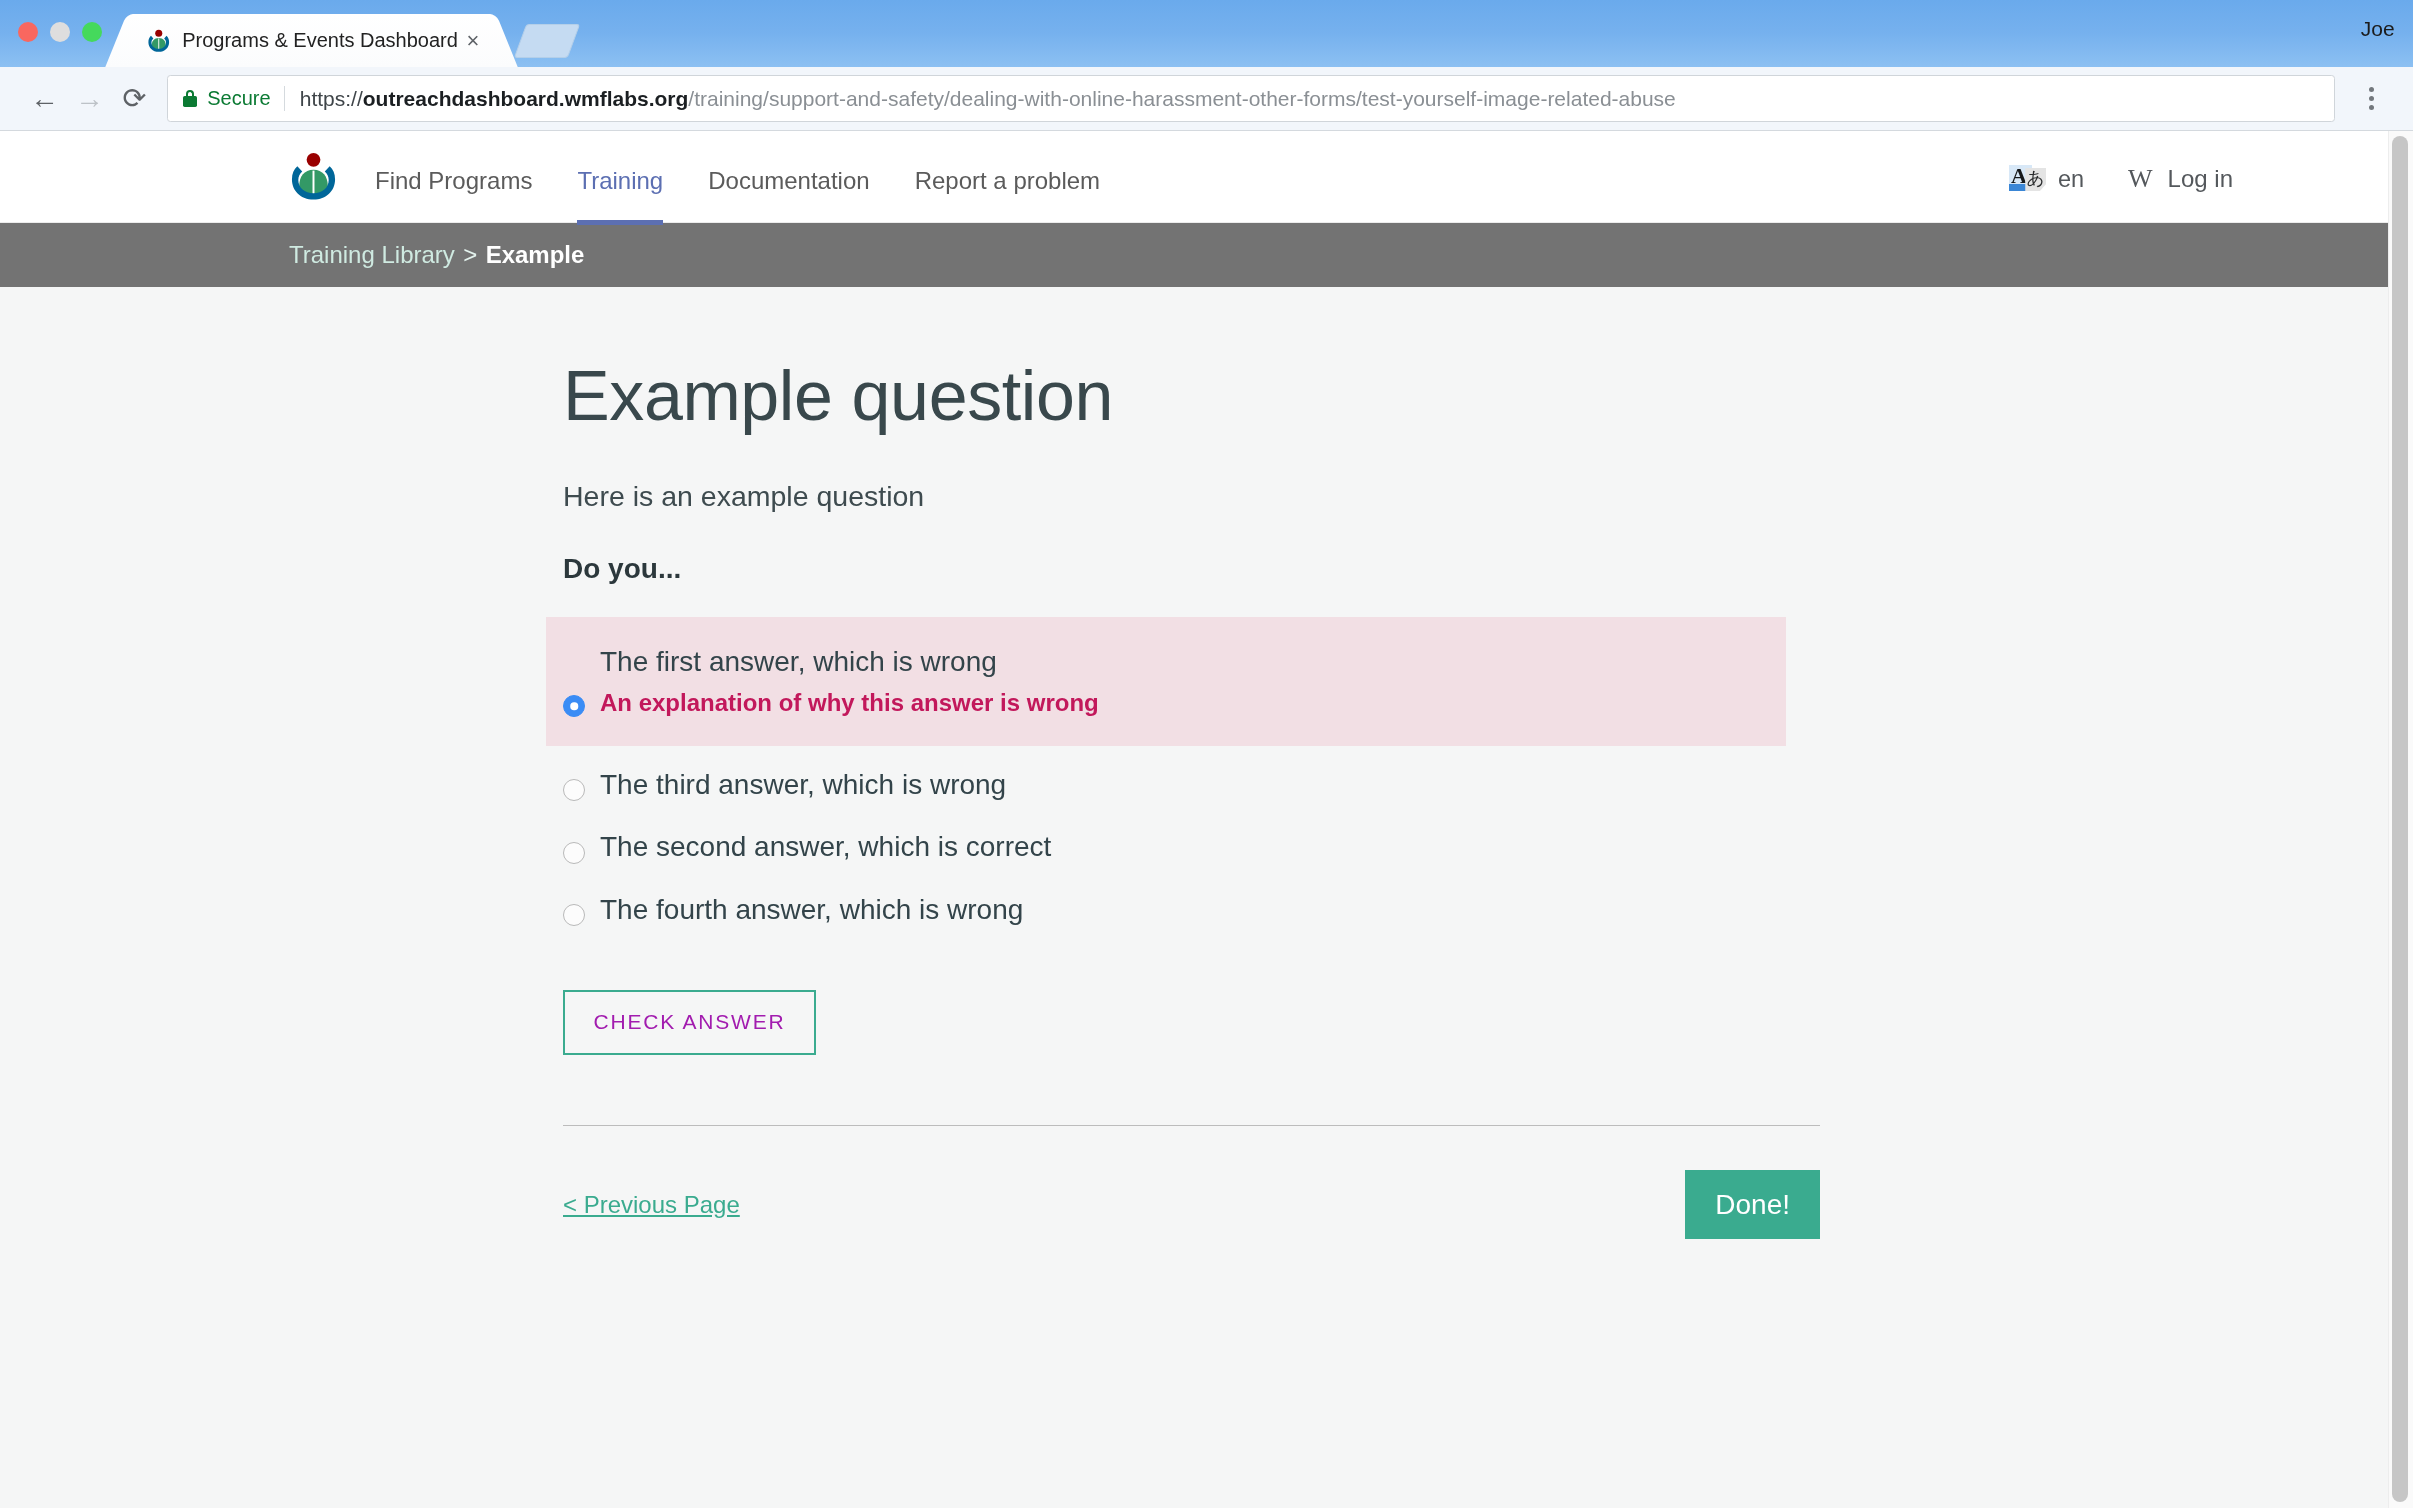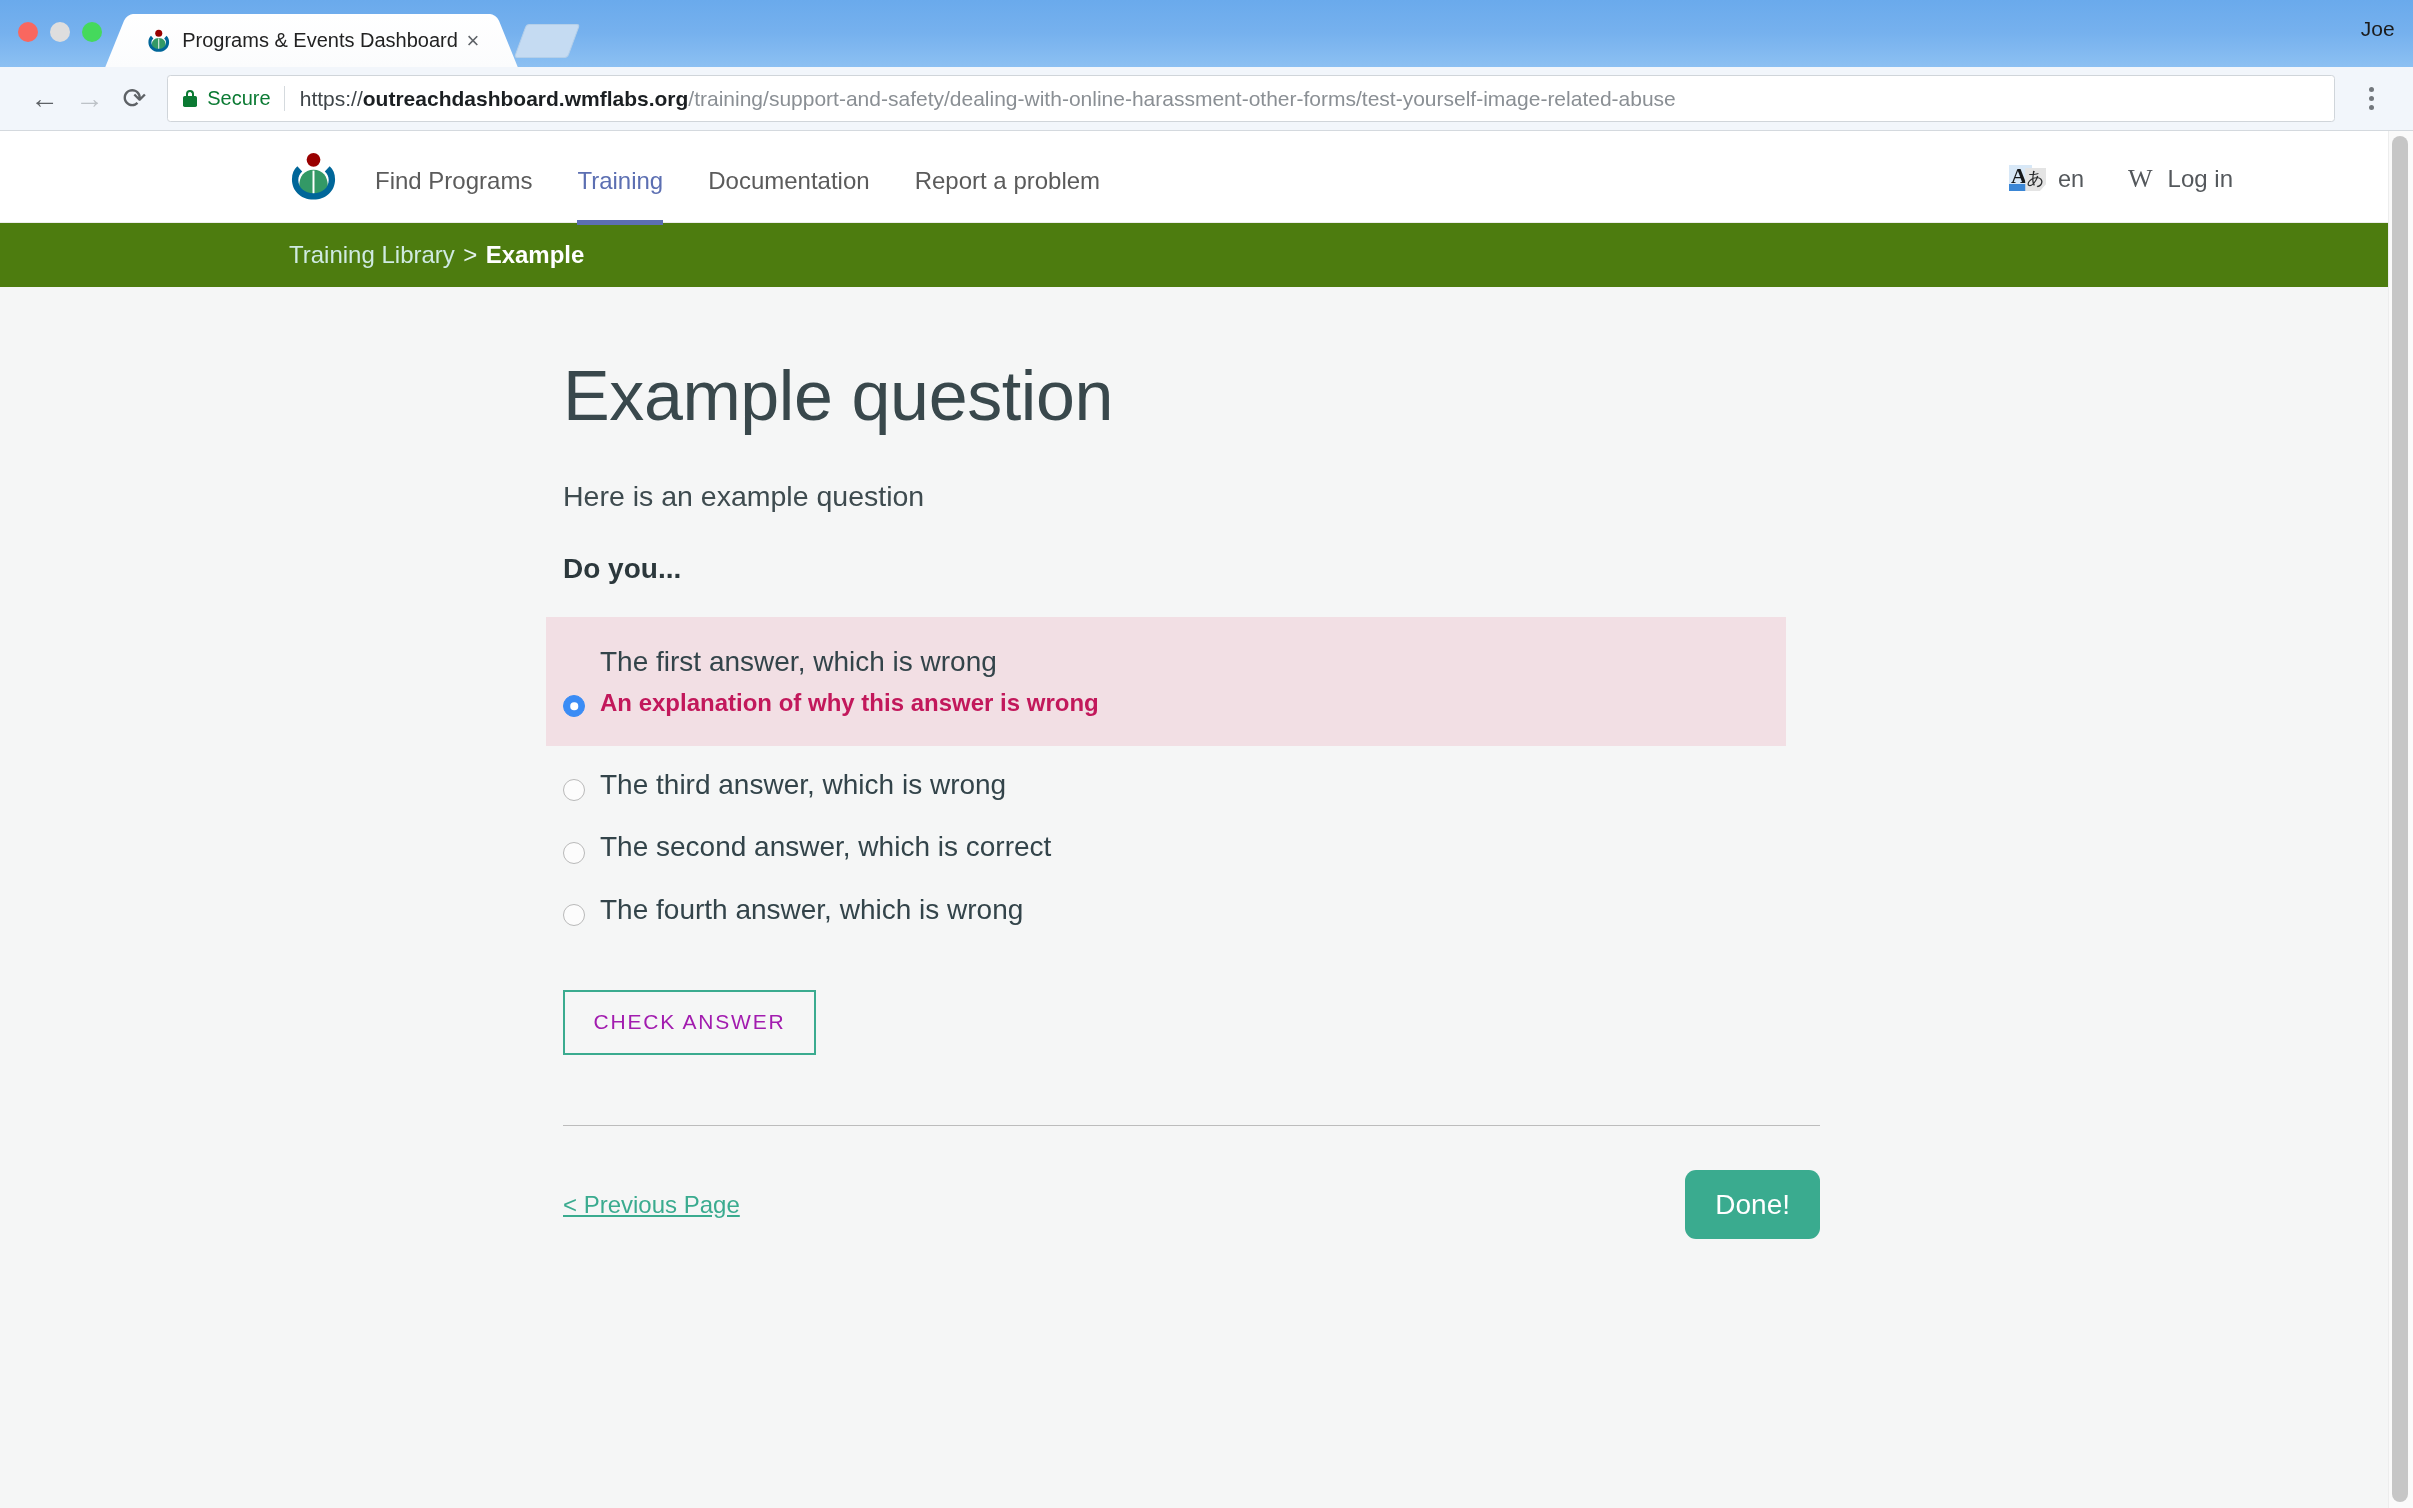--- a/index.html
+++ b/index.html
@@ -175,21 +175,21 @@
   }
   .lang-code { font-size: 23.5px; color: #54585c; margin-right: 44px; }
   .w-icon {
     font-family: "Liberation Serif", serif;
     font-size: 26px; color: #54585c; margin-right: 15px; line-height: 1;
   }
   .login-link { font-size: 24px; color: #54585c; cursor: pointer; }
 
   
   .breadcrumb-bar {
-    height: 64px; background: #4d7c0f;
+    height: 64px; background: #737373;
     display: flex; align-items: center;
     padding-left: 289px;
   }
   .crumb-lib { font-size: 24px; color: #cfeae1; cursor: pointer; }
   .crumb-sep { font-size: 24px; color: #e4f3ee; margin: 0 8.4px; }
   .crumb-cur { font-size: 24px; color: #ffffff; font-weight: 700; }
 
   
   .content {
     padding: 74px 0 0 563px;
@@ -268,21 +268,21 @@
     width: 1257px; margin-top: 44px;
     display: flex; align-items: center; justify-content: space-between;
   }
   .prev-link {
     font-size: 24px; color: #3aab8f;
     text-decoration: underline; cursor: pointer;
   }
   .done-btn {
     background: #3aab8f; color: #ffffff;
     font-size: 28px;
-    border: none; border-radius: 11px;
+    border: none; border-radius: 0;
     padding: 18.4px 30px;
     font-family: "Liberation Sans", sans-serif;
     cursor: pointer;
   }
 
   
   .scrollbar-track {
     position: absolute; right: 0; top: 0;
     width: 25px; height: 1378px;
     background: #fafafa;

